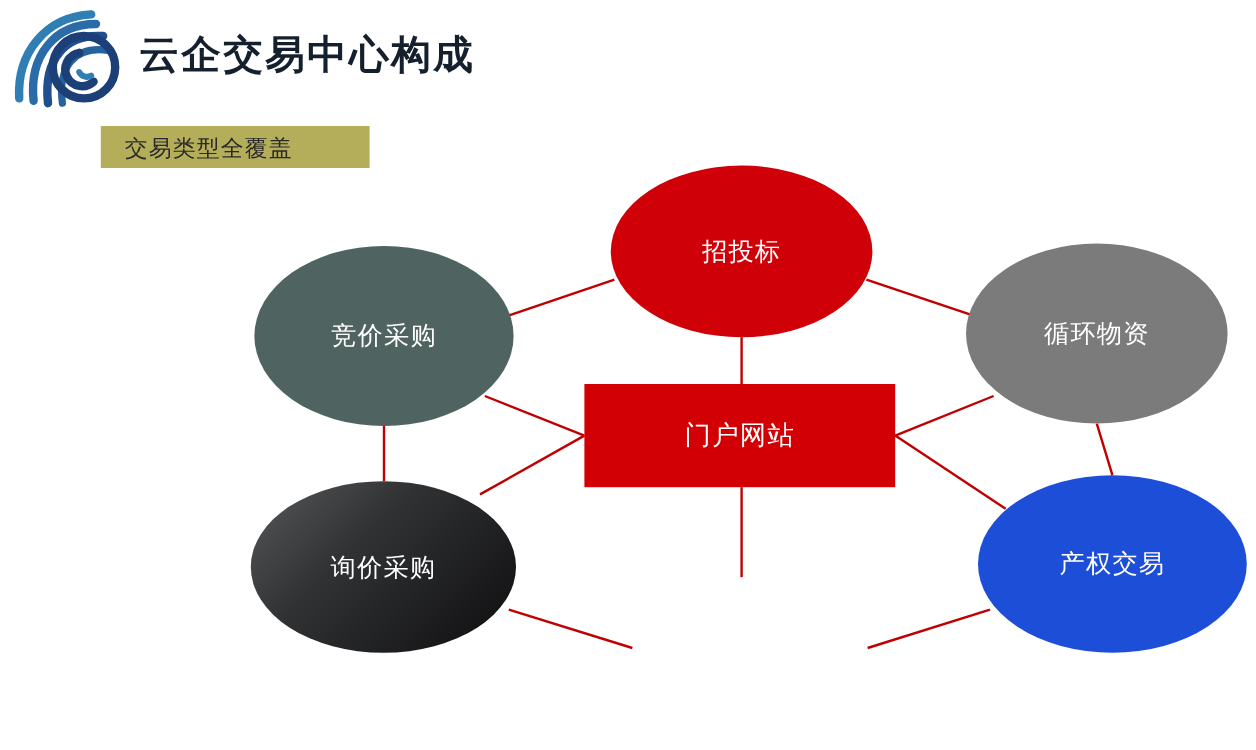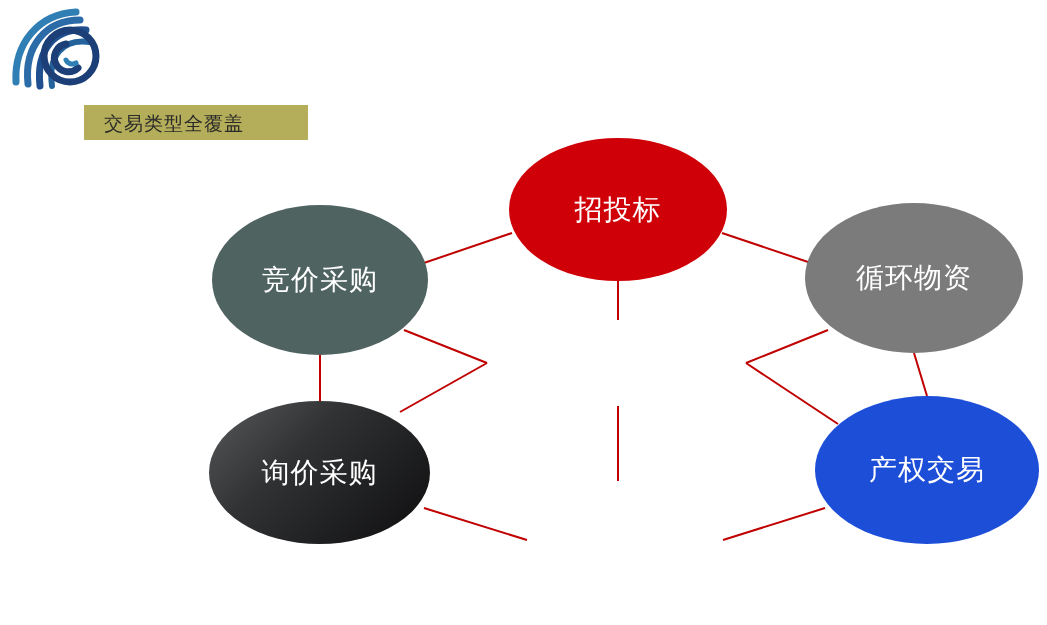--- a/index.html
+++ b/index.html
@@ -73,21 +73,21 @@
     height: 625px;
   }
 
   .node {
     position: absolute;
     display: flex;
     align-items: center;
     justify-content: center;
     text-align: center;
     color: #ffffff;
-    font-size: 28px;
+    font-size: 21px;
     letter-spacing: 1px;
     box-sizing: border-box;
   }
   .node-ellipse { border-radius: 50%; }
   .node-rect    { border-radius: 0; }
 
   .node-label { pointer-events: none; white-space: nowrap; }
 
   
   #node-bidding {
@@ -130,20 +130,21 @@
       <path d="M8 78 C 6 40, 30 10, 68 8" stroke="#2f7fb4" stroke-width="7"></path>
       <path d="M20 80 C 16 42, 38 16, 72 16" stroke="#2a6ba8" stroke-width="7"></path>
       <path d="M32 82 C 28 46, 46 24, 78 26" stroke="#1f4f8f" stroke-width="7"></path>
       <path d="M44 82 C 40 52, 54 34, 82 38" stroke="#24639c" stroke-width="6"></path>
       <circle cx="62" cy="52" r="26" stroke="#1c3f77" stroke-width="7"></circle>
       <path d="M58 40 A 14 14 0 1 0 70 64" stroke="#1c3f77" stroke-width="7"></path>
       <path d="M58 56 A 7 7 0 0 0 68 59" stroke="#2f7fb4" stroke-width="5"></path>
     </g>
   </svg>
 
+  <div id="page-title">云企交易中心构成</div>
 
   <div id="subtitle-banner"></div>
   <div id="subtitle-banner-label">交易类型全覆盖</div>
 
   <div id="diagram">
 
     <svg id="connector-layer" viewBox="0 0 1047 625">
       <g stroke="#c00000" stroke-width="2" fill="none">
 
         <line x1="618" y1="320" x2="618" y2="281"></line>
@@ -176,15 +177,18 @@
 
     <div class="node node-ellipse" id="node-inquiry">
       <span class="node-label">询价采购</span>
     </div>
 
 
     <div class="node node-ellipse" id="node-equity">
       <span class="node-label">产权交易</span>
     </div>
 
+    <div class="node node-rect" id="node-portal">
+      <span class="node-label">门户网站</span>
+    </div>
 
   </div>
 </div>
 
 </body></html>

